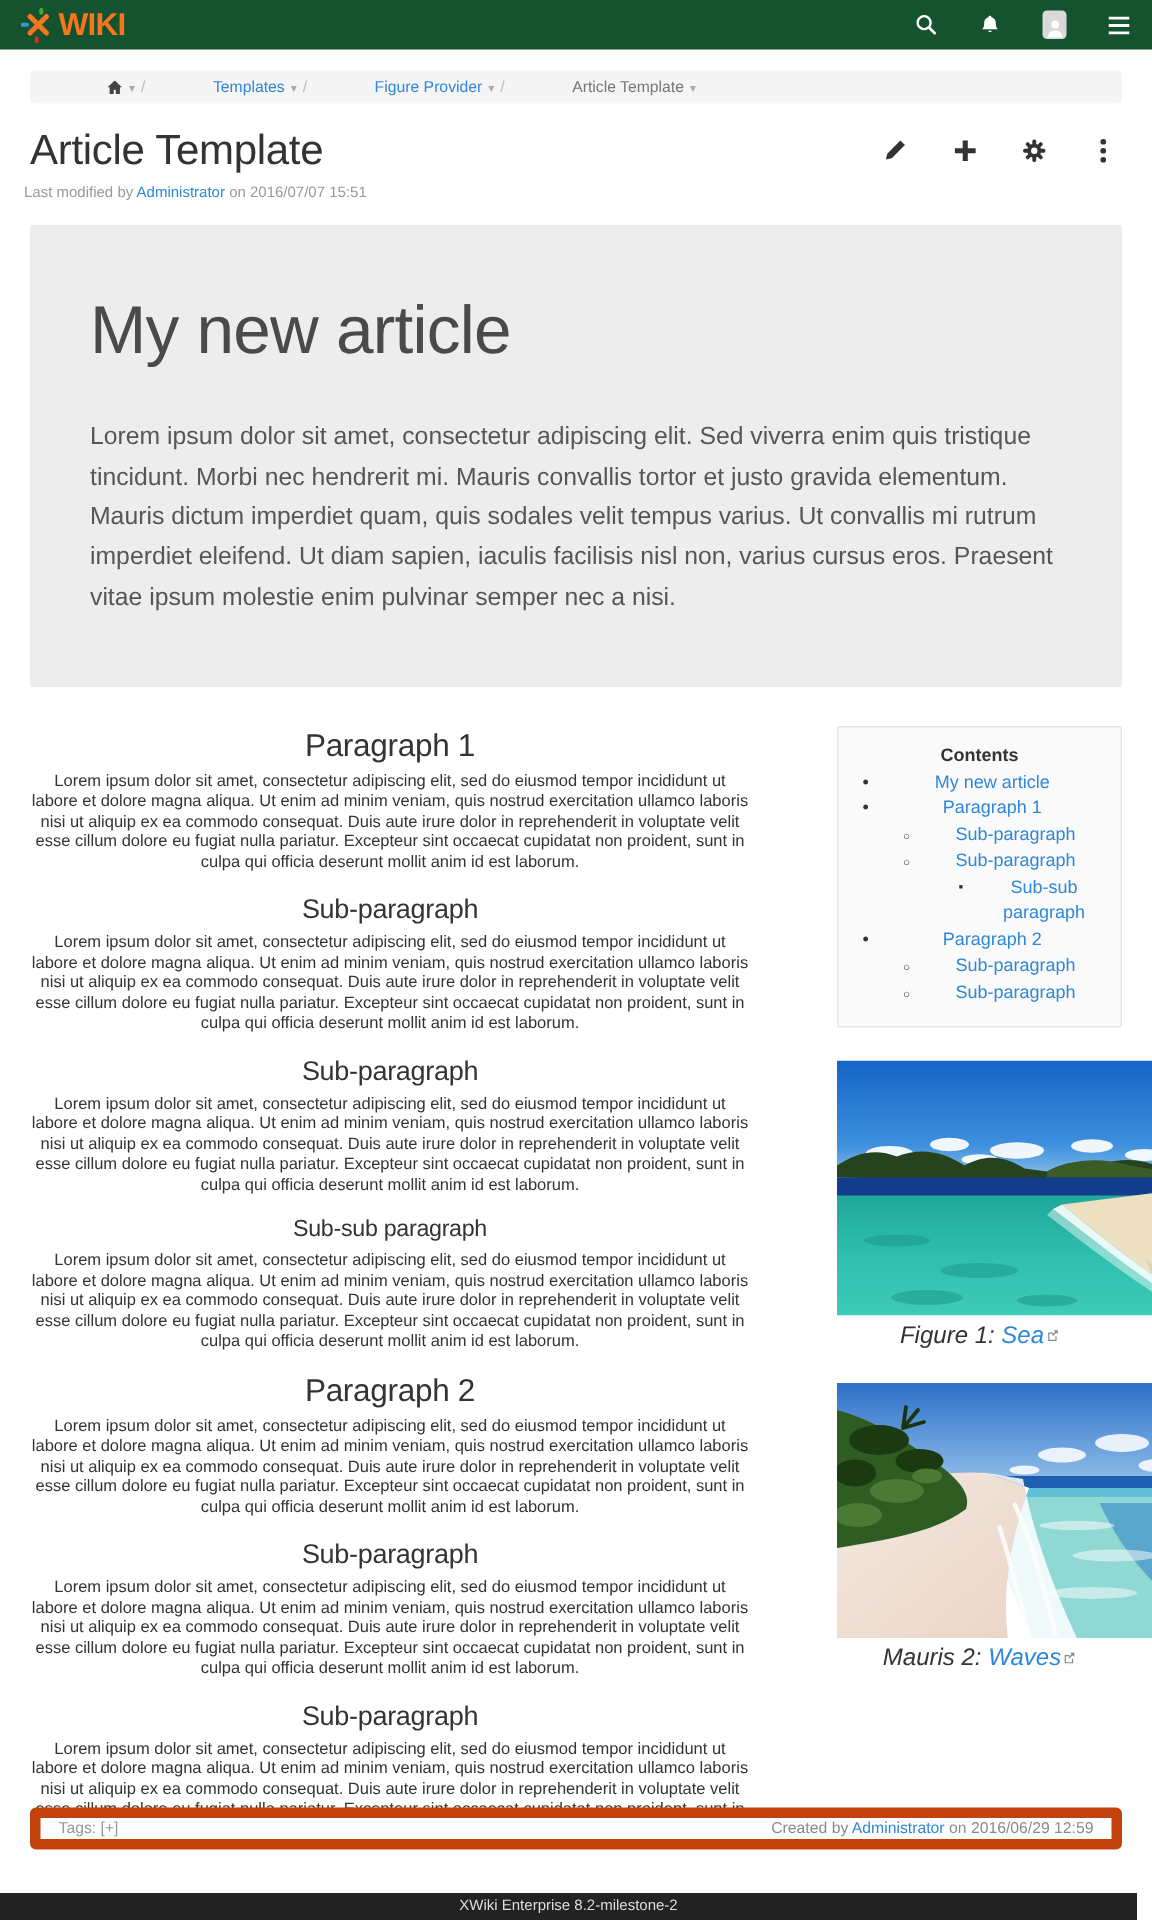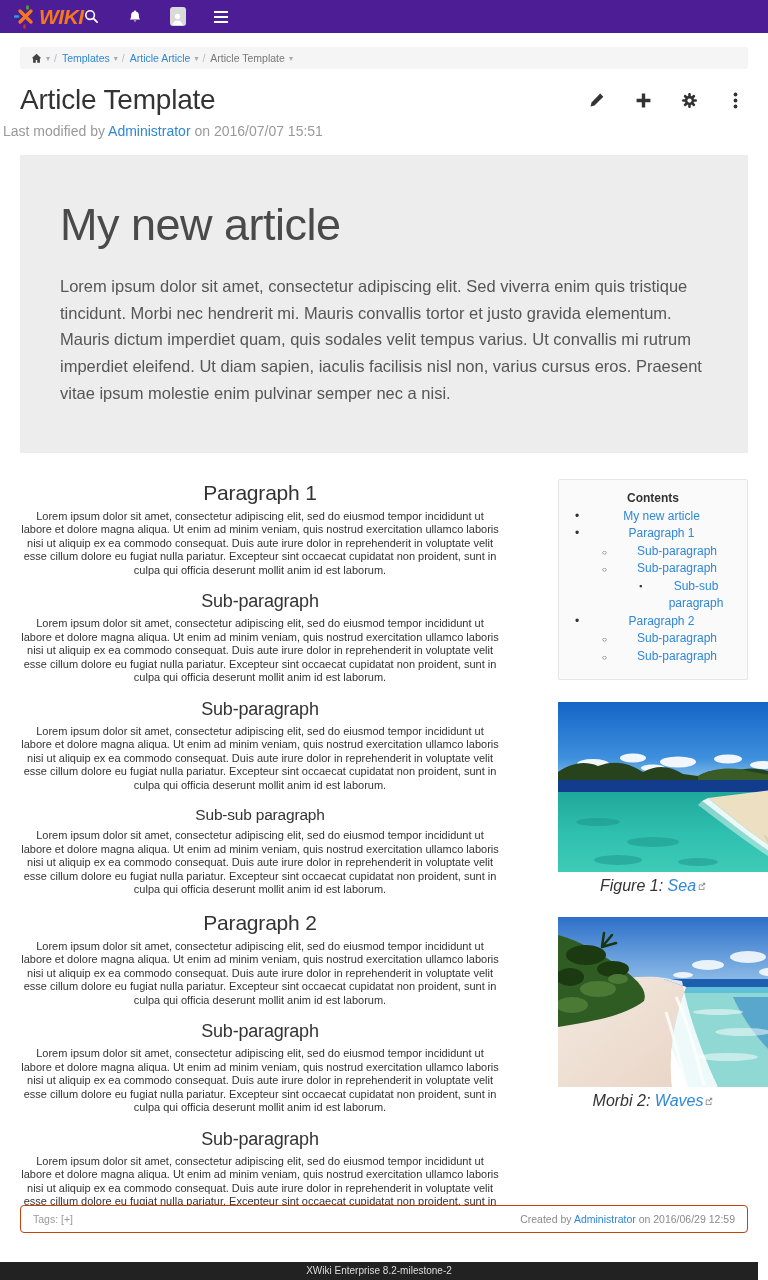--- a/index.html
+++ b/index.html
@@ -6,51 +6,51 @@
   html,body { width:768px; }
   body {
     font-family:"Liberation Sans", sans-serif;
     background:#fff; color:#333;
     position:relative; width:768px; height:1280px; overflow:hidden;
   }
   a { color:#2e87d8; text-decoration:none; }
 
   
   .navbar {
-    height:33px; background:#4c1d95; display:flex; align-items:center;
-    padding:0 14px; justify-content:flex-start;font-style:italic;
+    height:33px; background:#14532d; display:flex; align-items:center;
+    padding:0 14px; justify-content:space-between;
   }
   .logo { display:flex; align-items:center; gap:1px; }
   .logo-word { color:#f4761f; font-size:21px; font-weight:bold; letter-spacing:-0.5px; line-height:1; }
   .nav-icons { display:flex; align-items:center; gap:27px; }
   .nav-icon { width:16px; height:16px; display:flex; align-items:center; justify-content:center; cursor:pointer; }
   .avatar-box { width:19px; height:19px; background:#d9d9d9; border-radius:3px; display:flex; align-items:flex-end; justify-content:center; overflow:hidden; }
 
   
   .breadcrumb {
     margin:14px 20px 0; background:#f5f5f5; border-radius:3px;
     height:22px; display:flex; align-items:center; padding:0 11px;
     font-size:10.5px; color:#777;
   }
-  .crumb { display:inline-flex; align-items:center; }
+  .crumb { display:inline-flex; align-items:center;margin-left:40px; }
   .crumb-current { color:#777; }
   .caret::after { content:"▾"; color:#aaa; font-size:8px; margin:0 4px 0 4px; }
   .crumb-sep { color:#bbb; margin-right:5px; }
 
   
   .page-header { margin:15px 20px 0; display:flex; justify-content:space-between; align-items:flex-start; }
   .page-title { font-size:28px; font-weight:400; color:#333; letter-spacing:-0.2px; }
   .action-icons { display:flex; gap:20px; margin-top:6px; }
   .action-btn { width:26px; height:20px; display:flex; align-items:center; justify-content:center; cursor:pointer; }
-  .doc-meta { margin:7px 3px 0; font-size:14px; color:#999; }
+  .doc-meta { margin:7px 16px 0; font-size:10px; color:#999; }
 
   
   .jumbotron { margin:16px 20px 0; background:#ededed; padding:44px 40px 46px; }
   .jumbo-title { font-size:45px; font-weight:400; color:#4a4a4a; letter-spacing:-0.5px; }
-  .jumbo-text { margin-top:22px; font-size:16.5px; line-height:1.62; color:#565656; }
+  .jumbo-text { margin-top:32px; font-size:16.5px; line-height:1.62; color:#565656; }
 
   
   .main-row { margin:26px 20px 0; display:flex; align-items:flex-start;text-align:center; }
   .left-col { flex:1; min-width:0; padding-right:18px; }
   .right-col { width:230px; flex:none;padding-left:40px; }
 
   .sec-h { font-weight:400; color:#333; margin:14px 0 5px; letter-spacing:-0.2px; }
   .sec-h.lvl2 { font-size:21px; }
   .sec-h.lvl3 { font-size:18px; }
   .sec-h.lvl4 { font-size:15.5px; }
@@ -71,21 +71,21 @@
 
   
   .figure { margin-top:22px; }
   .figure svg.photo { display:block; width:230px; height:170px; }
   .fig-caption { margin-top:4px; font-size:16px; font-style:italic; color:#333; }
   .ext-icon { display:inline-block; margin-left:2px; vertical-align:1px; }
 
   
   .doc-footer {
     position:absolute; left:20px; right:20px; bottom:47px; height:28px;
-    border:1px solid #c2410c; border-radius:4px;
+    border:7px solid #c2410c; border-radius:4px;
     display:flex; align-items:center; justify-content:space-between;
     padding:0 12px; font-size:10.5px; color:#999; background:#fff;
   }
   .tags-add { color:#999; }
   .created-by { color:#8a8a8a; }
   .bottom-bar {
     position:absolute; left:0; right:10px; bottom:0; height:18px; background:#222;
     color:#dedede; font-size:10px; text-align:center; line-height:18px;
   }
 </style>
@@ -136,21 +136,21 @@
 
 <div class="breadcrumb">
   <span class="crumb caret">
     <svg width="11" height="11" viewBox="0 0 16 16">
         <path d="M8 1 1 7.5h2V14h4v-4h2v4h4V7.5h2z" fill="#444"></path>
       </svg>
   </span>
   <span class="crumb-sep">/</span>
   <a href="#" class="crumb caret">Templates</a>
   <span class="crumb-sep">/</span>
-  <a href="#" class="crumb caret">Article Article</a>
+  <a href="#" class="crumb caret">Figure Provider</a>
   <span class="crumb-sep">/</span>
   <span class="crumb caret crumb-current">Article Template</span>
 </div>
 
 <div class="page-header">
   <h1 class="page-title">Article Template</h1>
   <div class="action-icons">
     <span class="action-btn">
       <svg width="16" height="16" viewBox="0 0 16 16">
           <path d="M11.2 1.6l3.1 3.1-8.8 8.8-3.9 .9 .9-3.9z" fill="#333"></path>
@@ -314,21 +314,21 @@
             <ellipse cx="12" cy="60" rx="14" ry="9"></ellipse>
         </g>
         <g fill="#4a7a33">
           <ellipse cx="40" cy="72" rx="18" ry="8"></ellipse>
             <ellipse cx="14" cy="88" rx="16" ry="8"></ellipse>
             <ellipse cx="60" cy="62" rx="10" ry="5"></ellipse>
         </g>
         <path d="M44 30 l10 -12 M44 30 l14 -4 M44 30 l2 -14" stroke="#17350f" stroke-width="2.5" fill="none" stroke-linecap="round"></path>
       </svg>
       <div class="fig-caption">
-        <span>Morbi 2:</span>
+        <span>Mauris 2:</span>
         <a href="#">Waves</a><span class="ext-icon"><svg width="8" height="8" viewBox="0 0 10 10">
               <path d="M1 3h4v1H2v5h5V6h1v4H1z" fill="#888"></path>
               <path d="M5.5 1H9v3.5L7.7 3.2 5 5.9 4.1 5l2.7-2.7z" fill="#888"></path>
             </svg></span>
       </div>
     </div>
   </div>
 </div>
 
 <div class="doc-footer">

